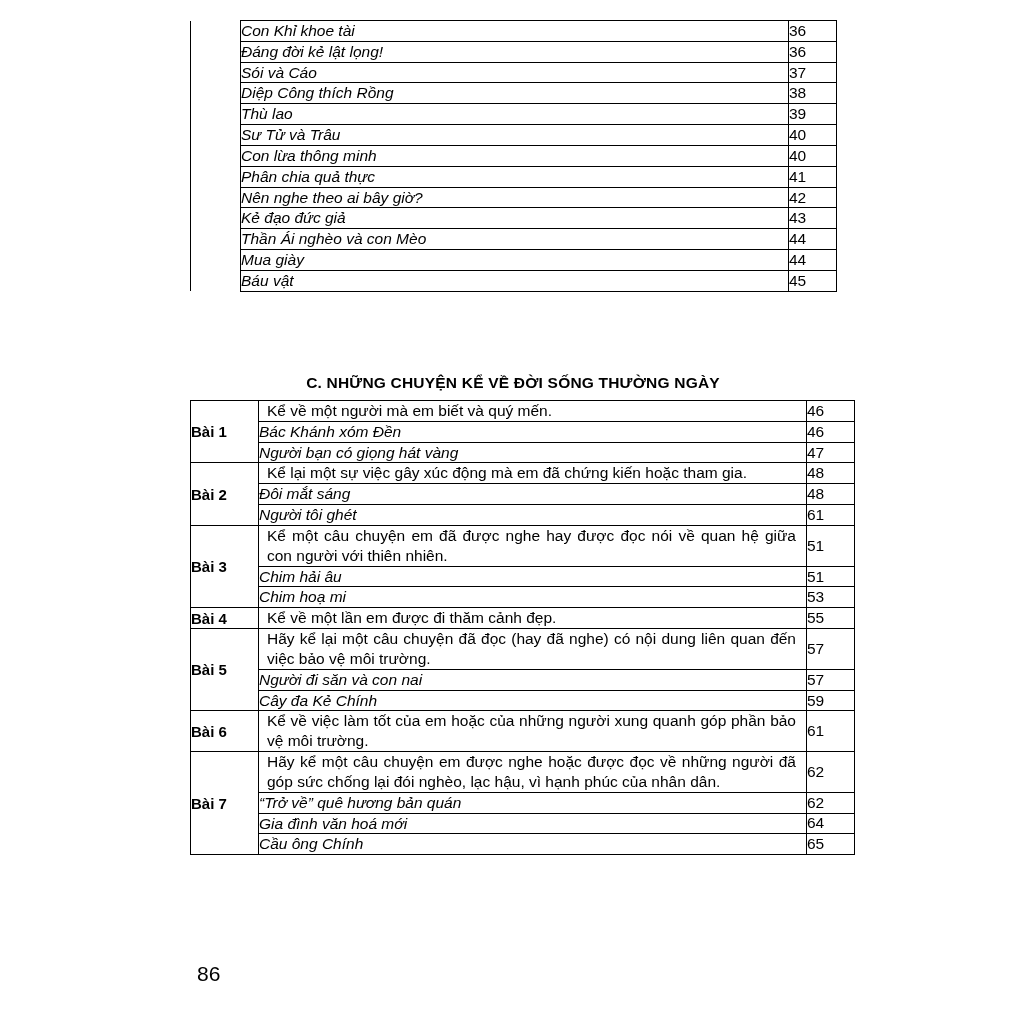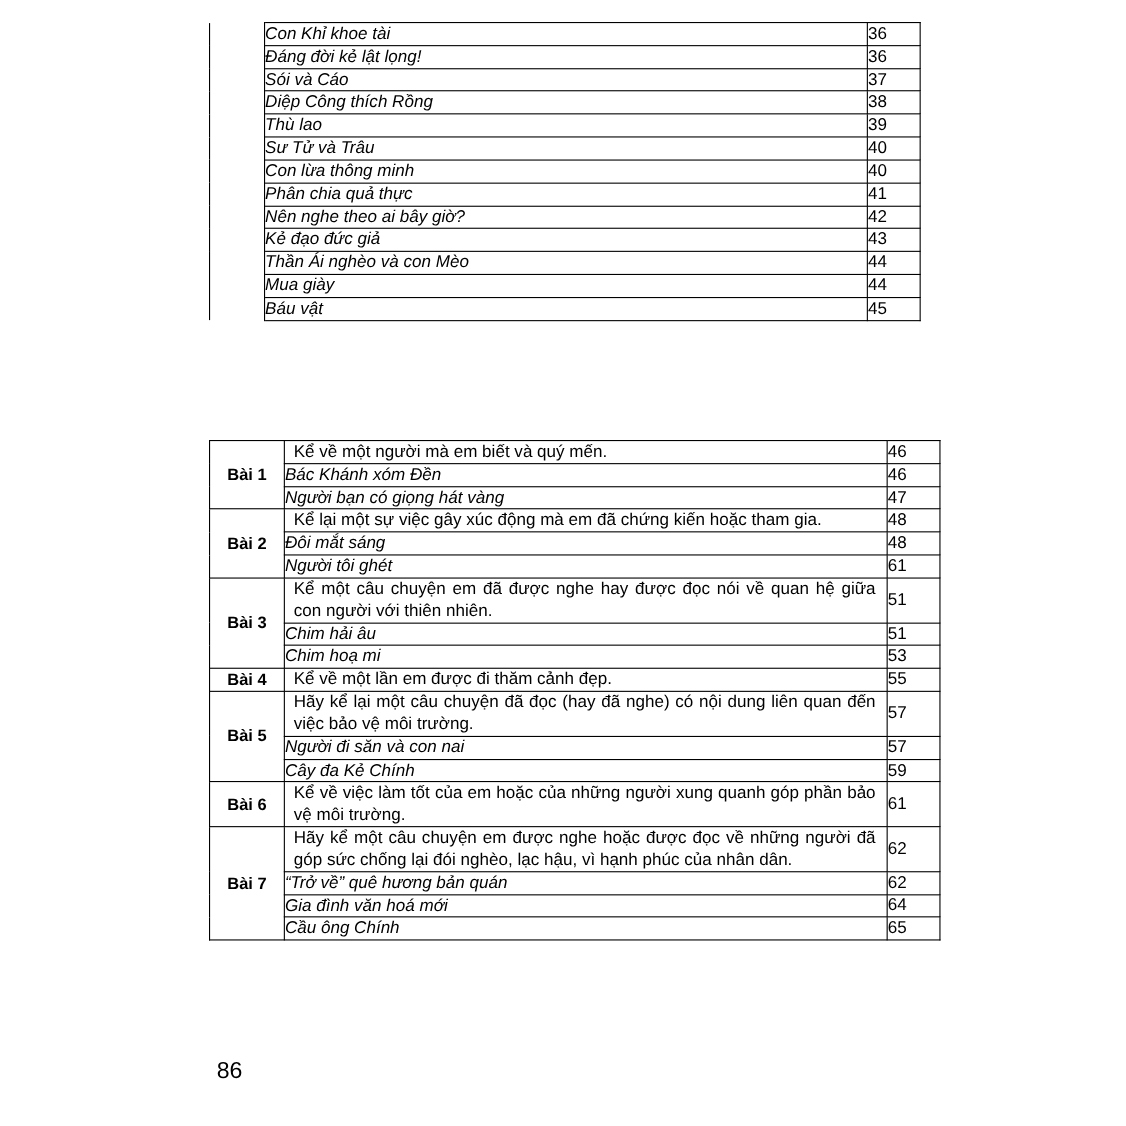--- a/index.html
+++ b/index.html
@@ -58,21 +58,21 @@
   .cell-title.main.wrap {
     padding-left: 8px;
     text-align: justify;
   }
   .cell-page {
     font-size: 15.5px;
     font-style: normal;
     padding: 4px 2px 5px 2px;
   }
   .cell-label {
-    text-align: center;
+    text-align: left;
     font-size: 15px;
     font-weight: bold;
     font-style: normal;
     padding: 4px 2px;
   }
 
   
   #top-table-wrap {
     position: absolute;
     left: 190px;
@@ -183,20 +183,21 @@
             <td class="cell-page">44</td>
           </tr>
           <tr>
             <td class="cell-title">Báu vật</td>
             <td class="cell-page">45</td>
           </tr>
         </tbody>
     </table>
   </div>
 
+  <div id="section-heading">C. NHỮNG CHUYỆN KỂ VỀ ĐỜI SỐNG THƯỜNG NGÀY</div>
 
   <div id="bottom-table-wrap">
     <table class="toc">
       <colgroup>
         <col class="col-label">
         <col class="col-title">
         <col class="col-page">
       </colgroup>
       <tbody id="bottom-table-body">
           <tr>

